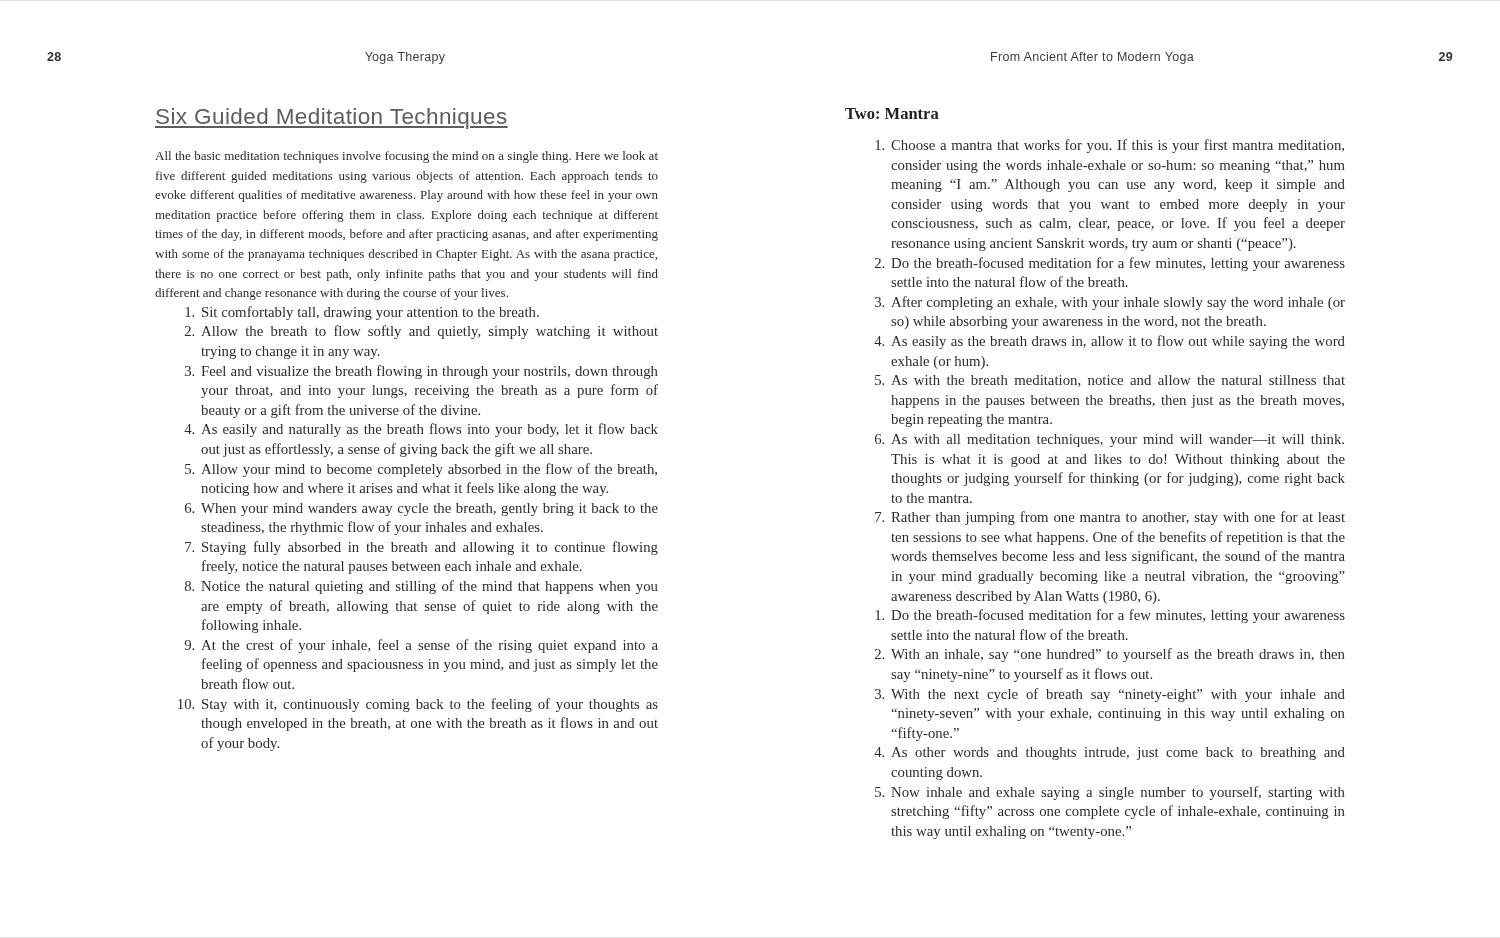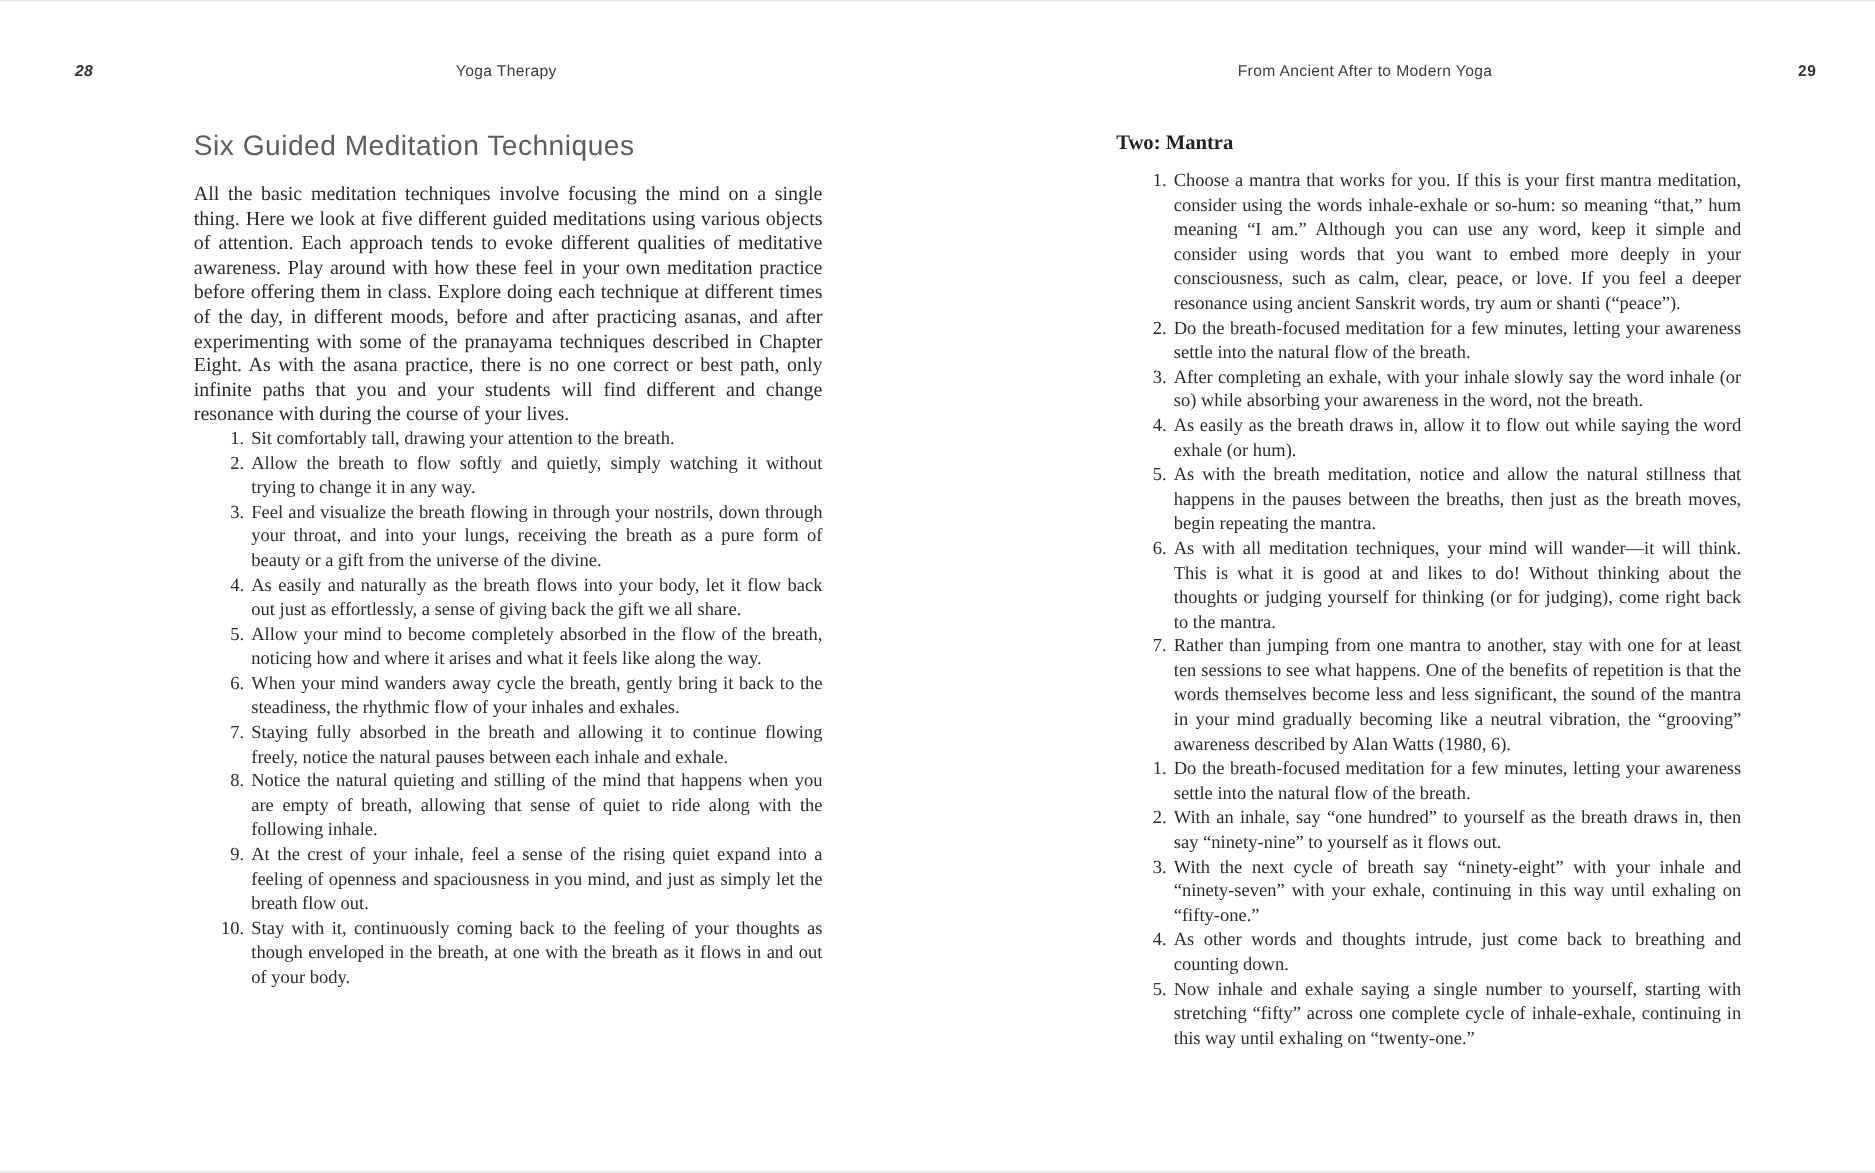--- a/index.html
+++ b/index.html
@@ -26,43 +26,44 @@
   .running-head {
     position: absolute;
     top: 50px;
     font-family: "Liberation Sans", sans-serif;
     font-size: 12.5px;
     color: #3c3c3c;
     letter-spacing: 0.3px;
     white-space: nowrap;
   }
   .page-num { font-weight: 700; color: #333; }
-  .pn-left { left: 60px; font-style: italic; }
+  .pn-left { left: 47px; }
   .rt-left { left: 405px; transform: translateX(-50%); text-align: center; }
   .rt-right { left: 1092px; transform: translateX(-50%); }
   .pn-right { right: 47px; }
 
   .col {
     position: absolute;
     top: 104px;
   }
   .col-left { left: 155px; width: 503px; }
-  .col-right { left: 845px; width: 500px; margin-left: 48px; }
+  .col-right { left: 845px; width: 500px; }
 
   h1.book-title {
     font-family: "Liberation Sans", sans-serif;
     font-weight: 400;
     font-size: 22.5px;
     color: #5d5d5d;
     letter-spacing: 0.4px;
     margin: 0 0 16px 0;
+    text-decoration: underline;
   }
   p.intro {
     margin: 0;
-    font-size: 16px;
+    font-size: 13px;
     line-height: 19.6px;
     text-align: justify;
   }
   h2.section-heading {
     font-family: "Liberation Serif", serif;
     font-size: 16.5px;
     font-weight: 700;
     color: #222;
     margin: 30px 0 12px 0;
   }

